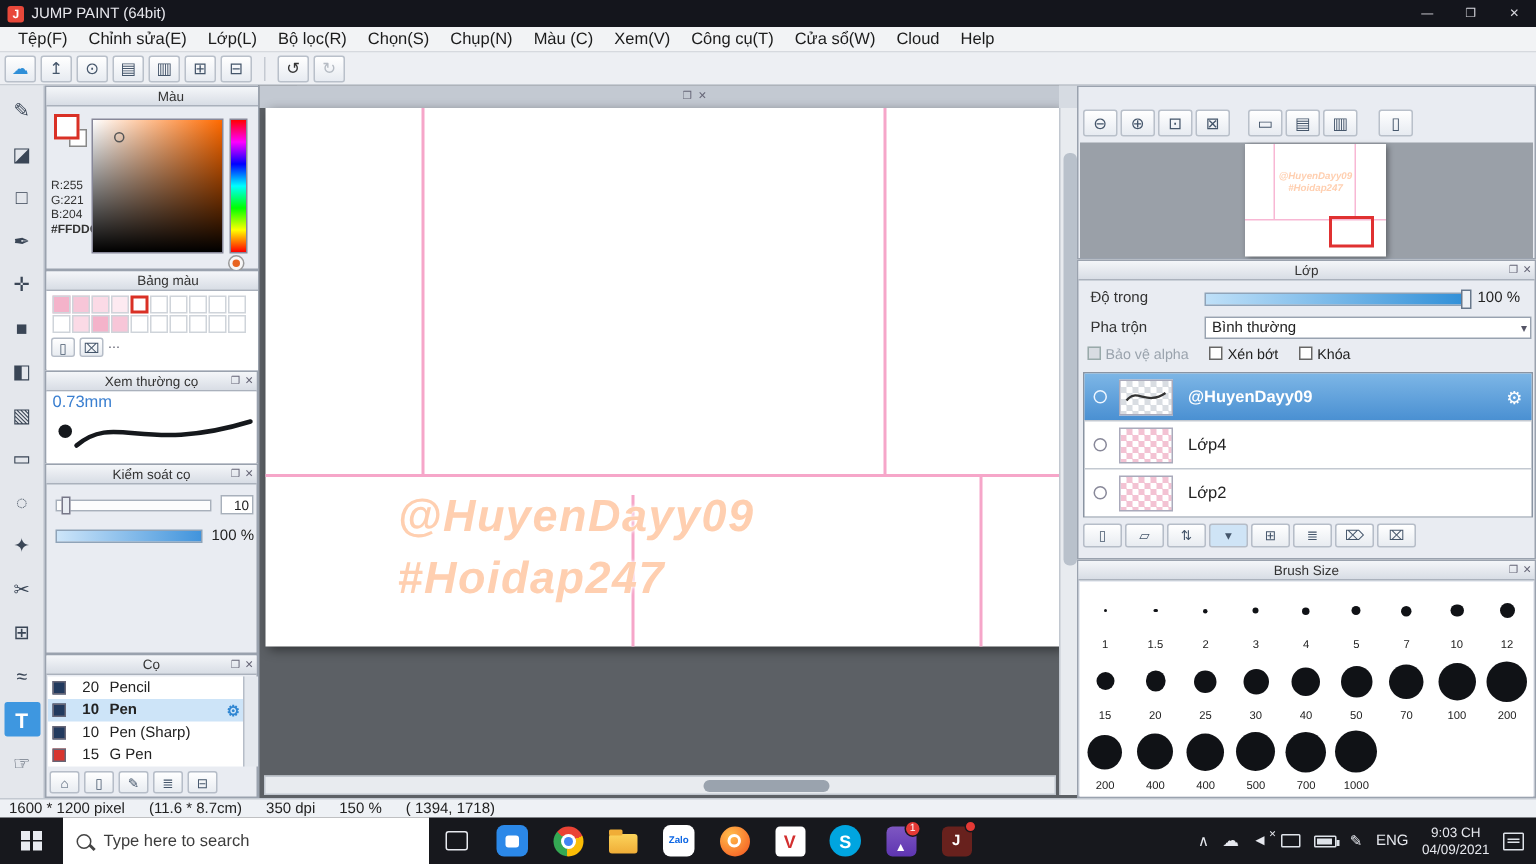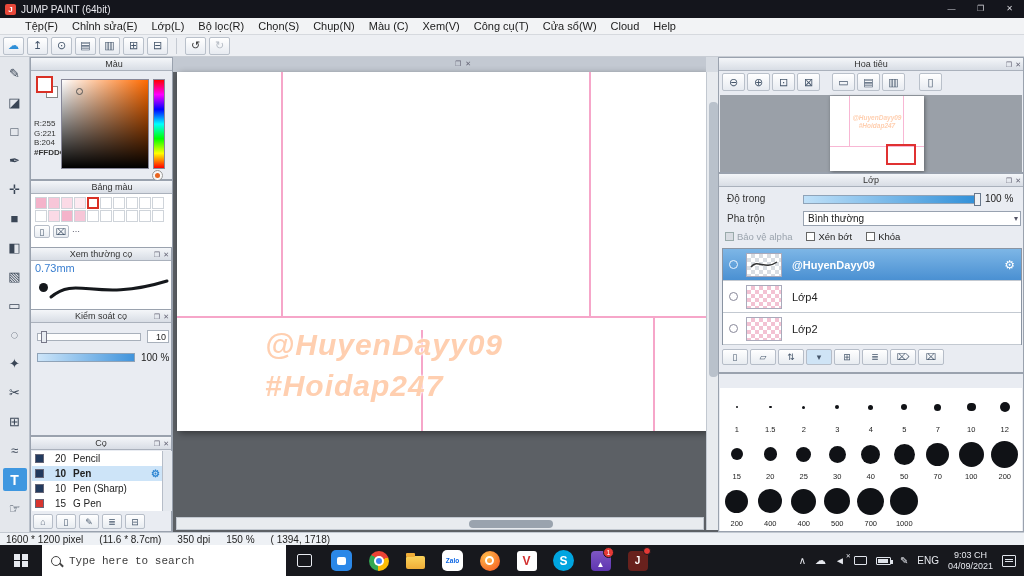--- a/index.html
+++ b/index.html
@@ -8,21 +8,21 @@
 .abs{position:absolute}
 
 
 #titlebar{left:0;top:0;width:1024px;height:18px;background:#14151c;display:flex;align-items:center;color:#e8e8ee}
 #titlebar .appico{width:11px;height:11px;background:#e8483a;border-radius:2px;margin:0 5px;color:#fff;font-size:8px;line-height:11px;text-align:center;font-weight:bold}
 #titlebar .ttl{font-size:10px}
 #titlebar .winctrls{margin-left:auto;display:flex}
 #titlebar .winctrls span{width:29px;height:18px;line-height:18px;text-align:center;font-size:8px;color:#d8d8de}
 
 
-#menubar{left:0;top:18px;width:1024px;height:17px;background:#f2f3f5;border-bottom:1px solid #d6d9de;display:flex;align-items:center;padding-left:18px}
+#menubar{left:0;top:18px;width:1024px;height:17px;background:#f2f3f5;border-bottom:1px solid #d6d9de;display:flex;align-items:center;padding-left:5px}
 #menubar span{padding:0 7px;font-size:11px;line-height:17px;color:#1b1b1b}
 
 
 #toolbar{left:0;top:35px;width:1024px;height:22px;background:#edeff3;border-bottom:1px solid #c8cdd4;display:flex;align-items:center;padding:0 3px;gap:3px}
 .tbtn{width:21px;height:18px;border:1px solid #b9c0ca;background:linear-gradient(#ffffff,#e7ebf1);border-radius:2px;display:flex;align-items:center;justify-content:center;font-size:11px;color:#45566b}
 .tsep{width:1px;height:16px;background:#c5cad2;margin:0 5px}
 
 
 #toolstrip{left:0;top:57px;width:30px;height:475px;background:#e4e7ec;border-right:1px solid #b9c0ca;display:flex;flex-direction:column;align-items:center;padding-top:5px;gap:6px}
 .tool{width:24px;height:23px;display:flex;align-items:center;justify-content:center;font-size:13px;color:#3a4656}
@@ -142,21 +142,21 @@
 #statusbar{left:0;top:532px;width:1024px;height:13px;background:#eef1f5;border-top:1px solid #c3c9d1;display:flex;align-items:center;gap:16px;padding-left:6px;font-size:10px;color:#222}
 
 
 #taskbar{left:0;top:545px;width:1024px;height:31px;background:#17181d;display:flex;align-items:center;color:#e6e8ee}
 #tb-start{width:42px;height:31px;display:flex;align-items:center;justify-content:center}
 .winlogo{display:grid;grid-template-columns:6px 6px;grid-template-rows:6px 6px;gap:1.5px}
 .winlogo i{background:#e8eaf0}
 #tb-search{width:244px;height:31px;background:#fff;display:flex;align-items:center;padding-left:9px;gap:8px}
 .mag{width:10px;height:10px;border:1.5px solid #444;border-radius:50%;position:relative;flex:none}
 .mag:after{content:"";position:absolute;width:5px;height:1.5px;background:#444;transform:rotate(45deg);right:-4px;bottom:-1px}
-#tb-search input{border:none;outline:none;font-size:11px;width:180px;color:#222;font-family:Liberation Mono, monospace}
+#tb-search input{border:none;outline:none;font-size:11px;width:180px;color:#222;font-family:Liberation Sans, sans-serif}
 #tb-search input::placeholder{color:#3c3c3c}
 .slot{width:37px;height:31px;display:flex;align-items:center;justify-content:center;position:relative}
 .badge{position:absolute;top:2px;right:5px;min-width:11px;height:11px;border-radius:6px;background:#e53935;border:1px solid #17181d;color:#fff;font-size:7px;line-height:9px;text-align:center;padding:0 1px}
 .tvico{width:15px;height:13px;border:1.5px solid #e8eaf0;border-radius:2px}
 .vidico{width:21px;height:21px;border-radius:5px;background:#2b88e8;display:flex;align-items:center;justify-content:center}
 .vidico i{width:9px;height:8px;background:#fff;border-radius:2px}
 .chrome{width:20px;height:20px;border-radius:50%;background:conic-gradient(from -50deg,#ea4335 0 33%,#fbbc05 0 66%,#34a853 0 100%);display:flex;align-items:center;justify-content:center}
 .chrome i{width:10px;height:10px;border-radius:50%;background:#fff;display:flex;align-items:center;justify-content:center}
 .chrome i b{width:6px;height:6px;border-radius:50%;background:#4285f4;display:block}
 .folder{width:19px;height:13px;background:linear-gradient(#fbd35b,#f0ad37);border-radius:2px;position:relative;margin-top:3px}
@@ -472,27 +472,20 @@
     <div id="hscroll">
         <div id="hthumb"></div>
       </div>
     <div id="vcorner"></div>
     <div id="vscroll">
         <div id="vthumb"></div>
       </div>
   </div>
 
   <div id="p-nav" class="panel">
-    <div class="phead">
-      <span>Hoa tiêu</span>
-      <span class="hicons">
-          <span>❐</span>
-          <span>✕</span>
-        </span>
-    </div>
     <div class="navtools">
       <span class="tbtn" style="width:23px">
           <span>⊖</span>
         </span>
       <span class="tbtn" style="width:23px">
           <span>⊕</span>
         </span>
       <span class="tbtn" style="width:23px">
           <span>⊡</span>
         </span>
@@ -591,20 +584,27 @@
       <span class="mini-btn">
           <span>⌦</span>
         </span>
       <span class="mini-btn">
           <span>⌧</span>
         </span>
     </div>
   </div>
 
   <div id="p-bsize" class="panel">
+    <div class="phead">
+      <span>Brush Size</span>
+      <span class="hicons">
+          <span>❐</span>
+          <span>✕</span>
+        </span>
+    </div>
     <div class="body">
       <div class="bs-cell">
           <span class="bs-dotwrap">
             <span class="bs-dot" style="width:2px;height:2px"></span>
           </span>
           <span class="bs-lab">1</span>
         </div>
       <div class="bs-cell">
           <span class="bs-dotwrap">
             <span class="bs-dot" style="width:2.5px;height:2.5px"></span>

